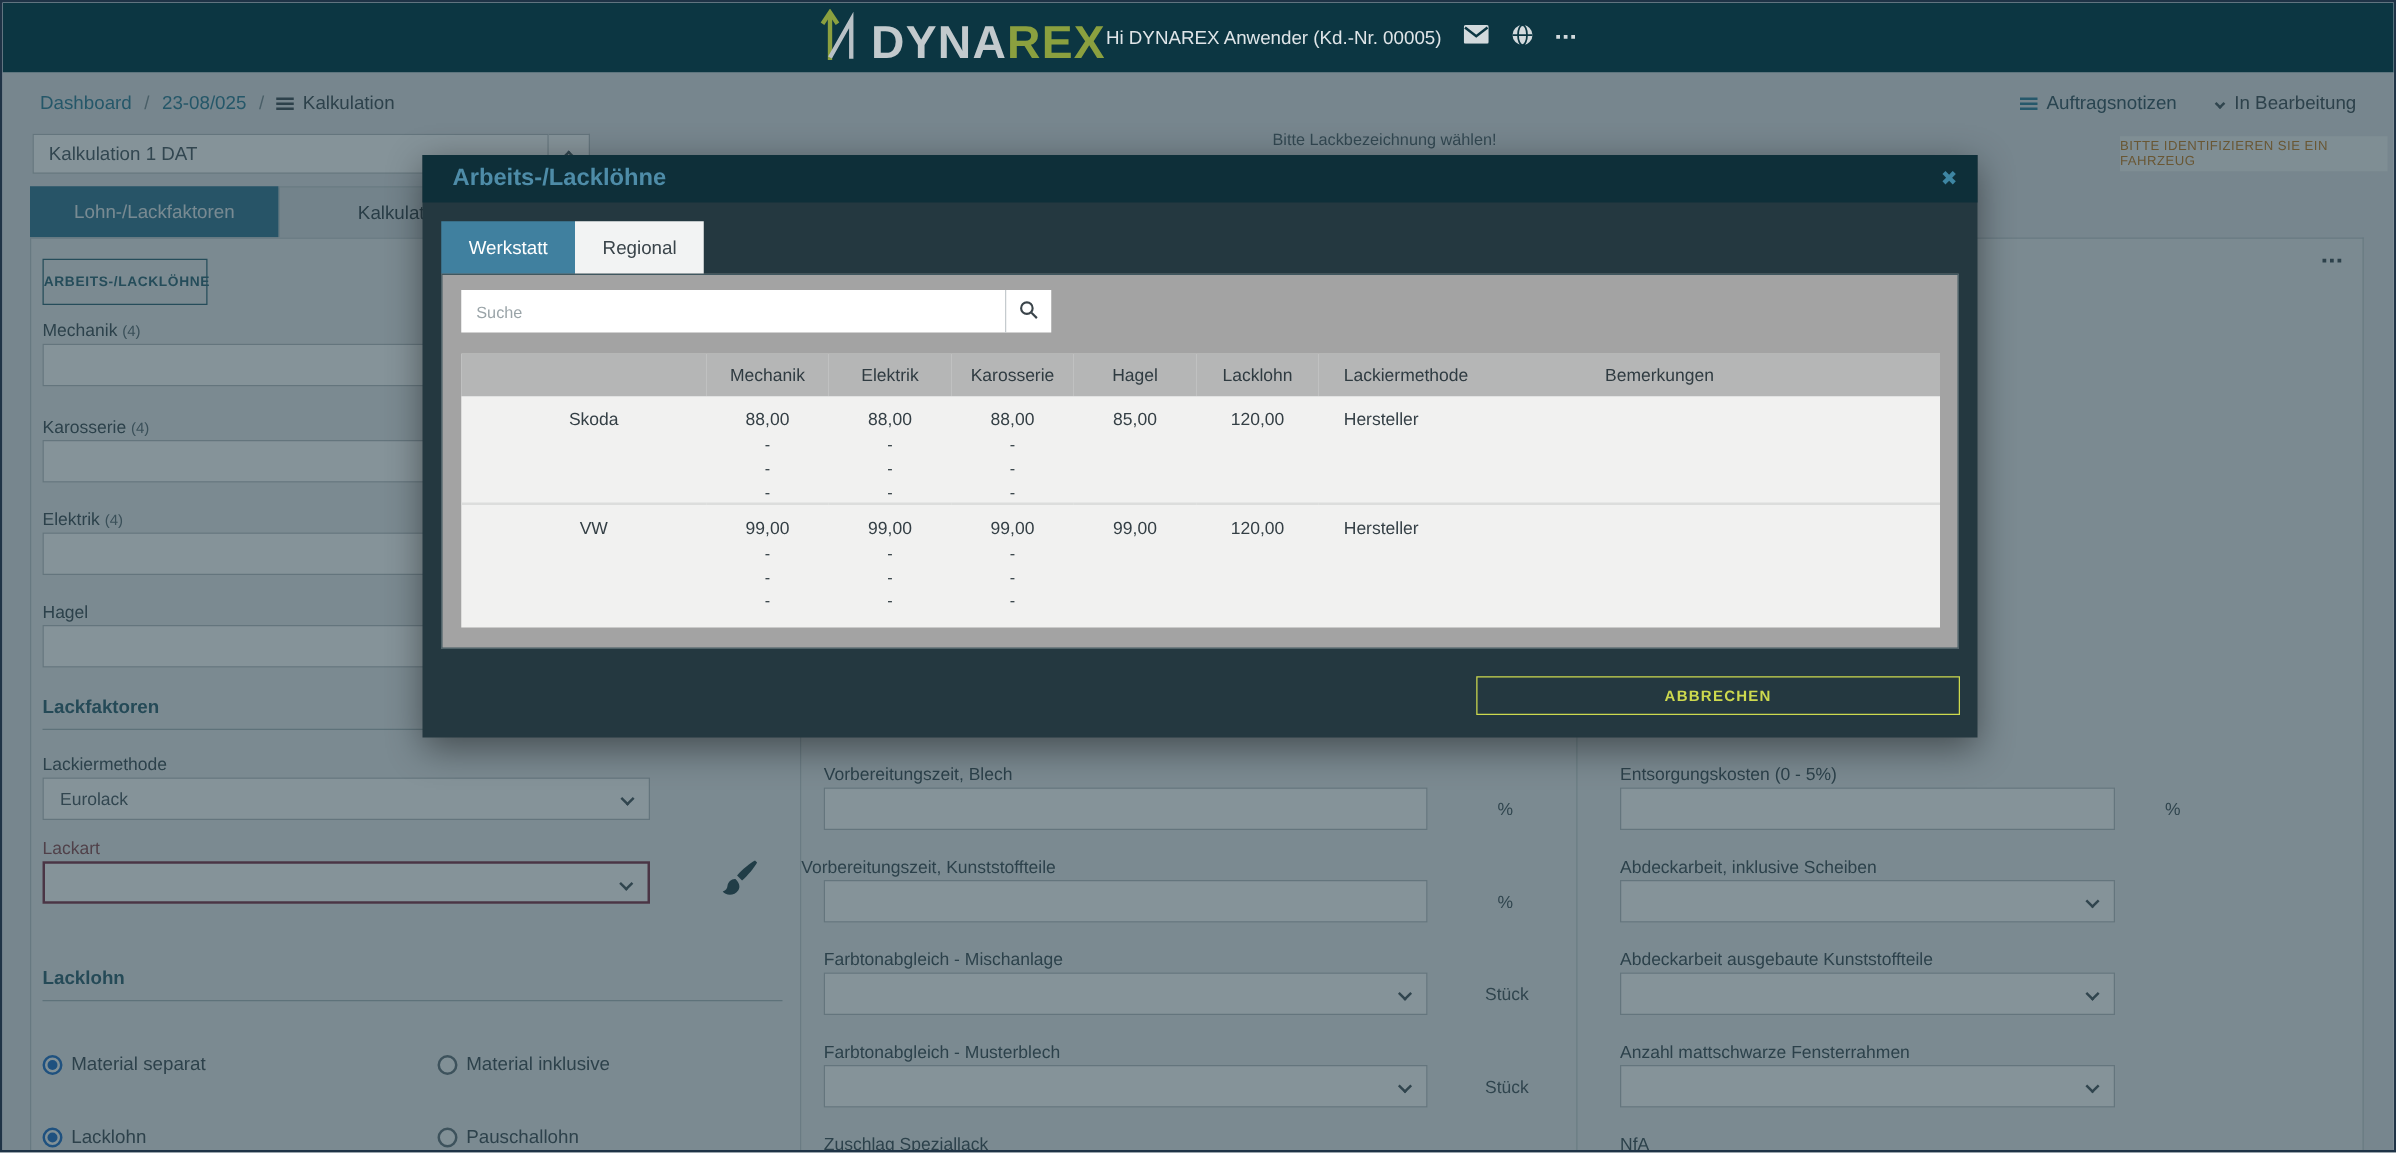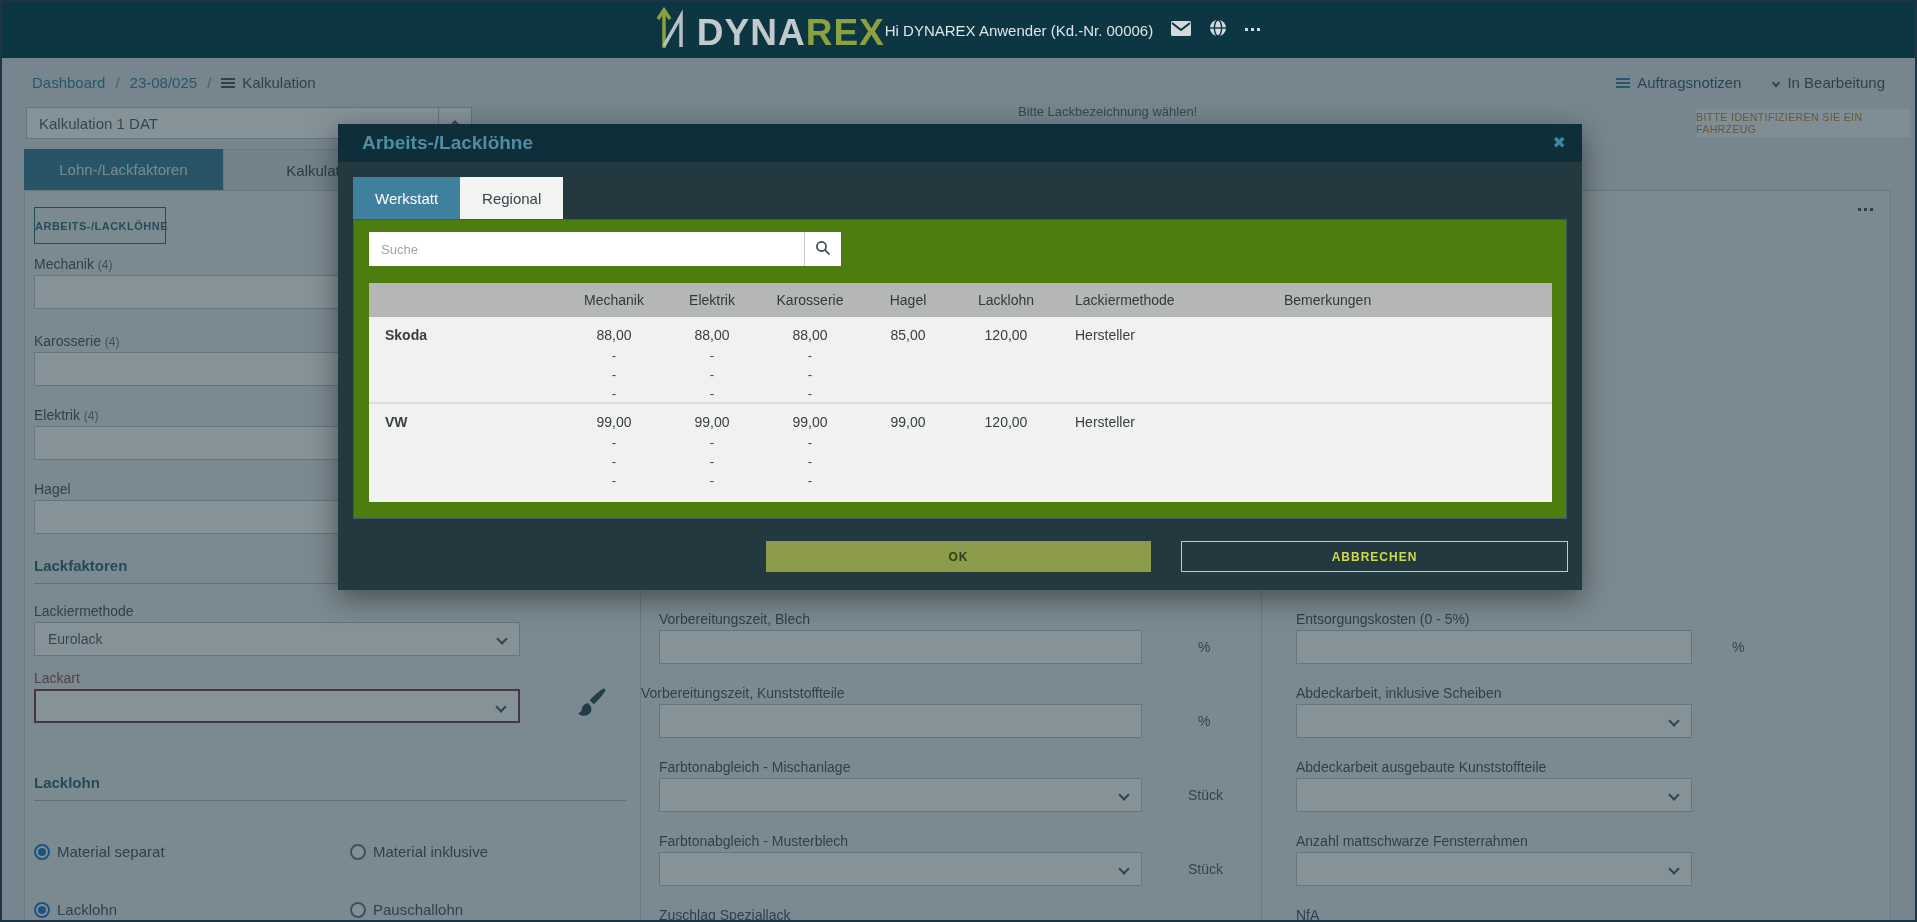--- a/index.html
+++ b/index.html
@@ -76,30 +76,30 @@
 
   
   .modal { position:absolute; left:336px; top:122px; width:1244px; height:466px; background:#243840; z-index:50; box-shadow:0 8px 28px rgba(0,0,0,.45); }
   .modal-titlebar { position:absolute; left:0; top:0; width:100%; height:38px; background:#0e2f39; }
   .modal-title { position:absolute; left:24px; top:0; line-height:38px; font-size:19px; font-weight:600; color:#4e8ca8; }
   .modal-close { position:absolute; right:16px; top:9px; font-size:16px; font-weight:700; color:#3e86a3; cursor:pointer; background:none; border:none; font-family:inherit; }
   .m-tabs { position:absolute; left:15px; top:53px; display:flex; }
   .m-tab { height:42px; padding:0 22px; display:flex; align-items:center; justify-content:center; font-size:15px; min-width:93px; cursor:pointer; }
   .m-tab.active { background:#40809f; color:#fff; }
   .m-tab.idle { background:#f2f3f3; color:#3a444a; }
-  .m-content { position:absolute; left:15px; top:95px; width:1214px; height:300px; background:#4d7c0f; border:1px solid #40575f; }
+  .m-content { position:absolute; left:15px; top:95px; width:1214px; height:300px; background:#a3a3a3; border:1px solid #40575f; }
   .m-search { position:absolute; left:15px; top:12px; width:435px; height:34px; background:#fff; border:none; font-size:13px; color:#47565e; padding:0 12px; font-family:inherit; }
   .m-search::placeholder { color:#9aa4a8; }
   .m-search-btn { position:absolute; left:450px; top:12px; width:37px; height:34px; background:#fff; border:none; border-left:1px solid #c5cbce; display:flex; align-items:center; justify-content:center; cursor:pointer; }
   .table-wrap { position:absolute; left:15px; top:63px; width:1183px; background:#f1f1f0; padding-bottom:12px; }
   table.wages { width:1183px; border-collapse:collapse; table-layout:fixed; font-size:14px; color:#343f45; }
   table.wages col.c-name{width:196px} table.wages col.c-num{width:98px} table.wages col.c-meth{width:209px} table.wages col.c-rem{width:288px}
   table.wages th { background:#b5b6b6; height:34px; font-weight:400; color:#2f3b41; text-align:center; }
   table.wages th.t-l, table.wages td.t-l { text-align:left; padding-left:20px; }
-  table.wages th.t-name, table.wages td.t-name { text-align:left; padding-left:16px;font-weight:bold; }
+  table.wages th.t-name, table.wages td.t-name { text-align:center; padding-left:16px; }
   table.wages td { text-align:center; }
   tr.main td { padding-top:10px; padding-bottom:3px; }
   tr.dashr td { height:19px; font-size:13px; }
   tr.vw-block td { border-top:2px solid #dcdddc; }
   .m-ok { position:absolute; left:428px; top:417px; width:385px; height:31px; background:#8d9c4b; border:none; color:#333b1d; font-size:12px; font-weight:700; letter-spacing:1px; cursor:pointer; font-family:inherit; }
   .m-cancel { position:absolute; left:843px; top:417px; width:387px; height:31px; background:transparent; border:1px solid #cdd94e; color:#cdd94e; font-size:12px; font-weight:700; letter-spacing:1px; cursor:pointer; font-family:inherit; }
 </style>
 </head>
 <body>
 
@@ -114,21 +114,21 @@
             <polyline points="3,12 9,3 15,12"></polyline>
           </g>
           <g stroke="#b9c1c6" stroke-width="3.5" fill="none">
             <polyline points="9,39 26,9 26,40"></polyline>
           </g>
         </svg>
       </span>
       <span class="logo-text"><span class="p1">DYNA</span><span class="p2">REX</span></span>
     </div>
     <div class="hdr-right">
-      <span class="greeting">Hi DYNAREX Anwender (Kd.-Nr. 00006)</span>
+      <span class="greeting">Hi DYNAREX Anwender (Kd.-Nr. 00005)</span>
       <span>
         <svg width="20" height="15" viewBox="0 0 20 15">
             <rect width="20" height="15" rx="1.5" fill="#d3dadd"></rect>
             <polyline points="1,2 10,9 19,2" fill="none" stroke="#0c3642" stroke-width="2"></polyline>
           </svg>
       </span>
       <span>
         <svg width="18" height="18" viewBox="0 0 18 18">
             <circle cx="9" cy="9" r="8" fill="#d3dadd"></circle>
             <g stroke="#0c3642" stroke-width="1.4" fill="none">
@@ -404,17 +404,16 @@
                 <td></td>
                 <td></td>
                 <td></td>
                 <td></td>
               </tr>
           </tbody>
         </table>
       </div>
     </div>
 
-    <button class="m-ok">OK</button>
     <button class="m-cancel">ABBRECHEN</button>
   </div>
 
 </div>
 
 </body></html>

